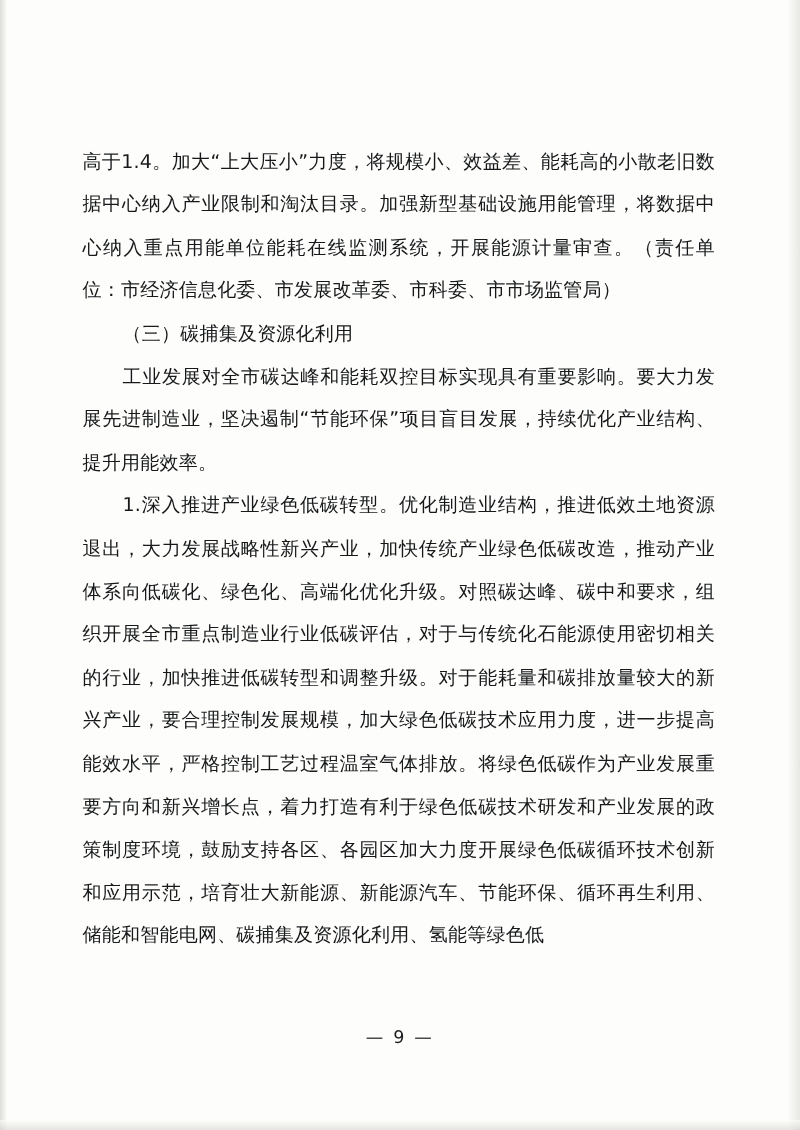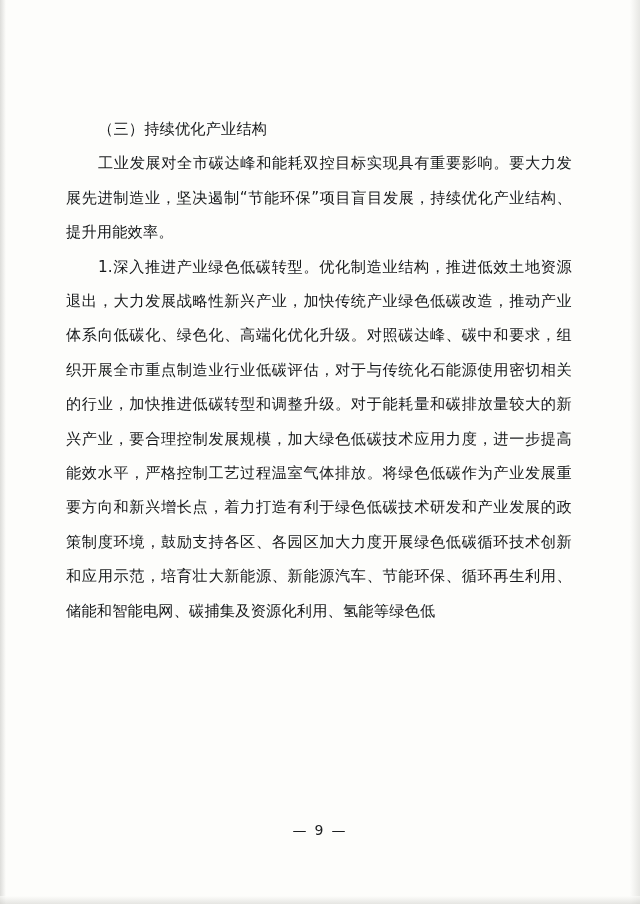--- a/index.html
+++ b/index.html
@@ -80,24 +80,25 @@
 <body>
 
 <div class="page">
 
   <div class="scan-edge-left"></div>
   <div class="scan-edge-right"></div>
   <div class="scan-edge-bottom"></div>
 
   <div class="content">
 
+    <p class="body-para">高于1.4。加大“上大压小”力度，将规模小、效益差、能耗高的小散老旧数据中心纳入产业限制和淘汰目录。加强新型基础设施用能管理，将数据中心纳入重点用能单位能耗在线监测系统，开展能源计量审查。（责任单位：市经济信息化委、市发展改革委、市科委、市市场监管局）</p>
 
     <div class="para-gap"></div>
 
-    <p class="indent">（三）持续优化产业结构</p>
+    <p class="indent">（三）碳捕集及资源化利用</p>
 
     <div class="para-gap"></div>
 
     <p class="indent">工业发展对全市碳达峰和能耗双控目标实现具有重要影响。要大力发展先进制造业，坚决遏制“节能环保”项目盲目发展，持续优化产业结构、提升用能效率。</p>
 
     <div class="para-gap"></div>
 
     <p class="indent">1.深入推进产业绿色低碳转型。优化制造业结构，推进低效土地资源退出，大力发展战略性新兴产业，加快传统产业绿色低碳改造，推动产业体系向低碳化、绿色化、高端化优化升级。对照碳达峰、碳中和要求，组织开展全市重点制造业行业低碳评估，对于与传统化石能源使用密切相关的行业，加快推进低碳转型和调整升级。对于能耗量和碳排放量较大的新兴产业，要合理控制发展规模，加大绿色低碳技术应用力度，进一步提高能效水平，严格控制工艺过程温室气体排放。将绿色低碳作为产业发展重要方向和新兴增长点，着力打造有利于绿色低碳技术研发和产业发展的政策制度环境，鼓励支持各区、各园区加大力度开展绿色低碳循环技术创新和应用示范，培育壮大新能源、新能源汽车、节能环保、循环再生利用、储能和智能电网、碳捕集及资源化利用、氢能等绿色低</p>
 
   </div>

